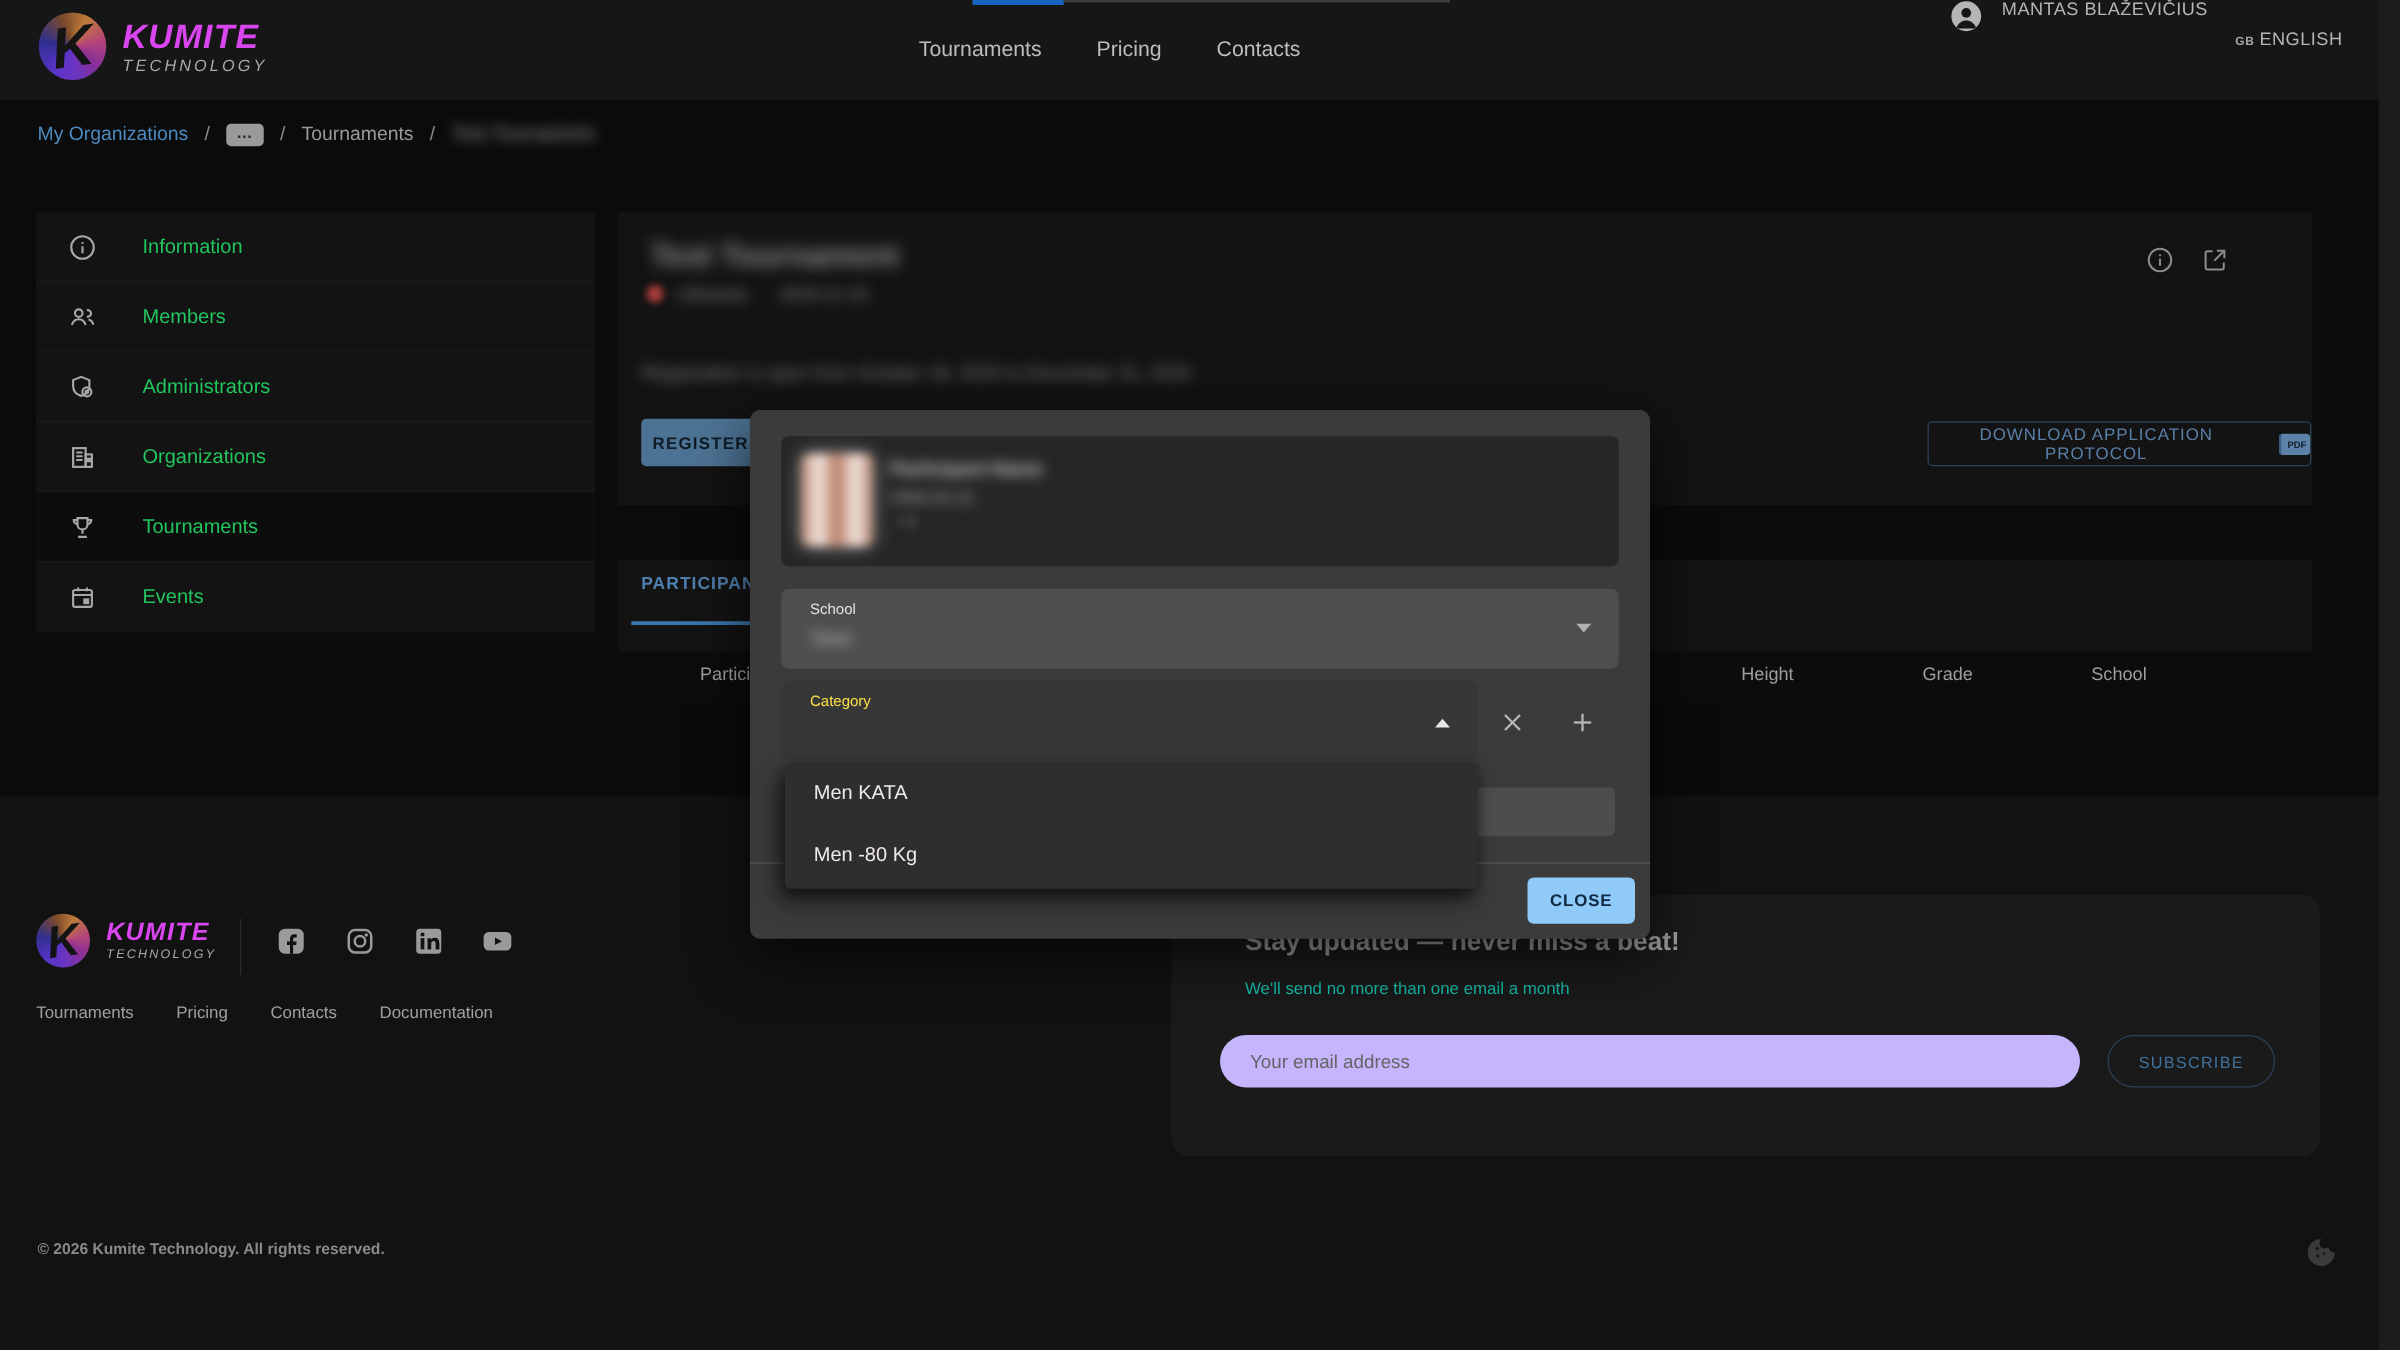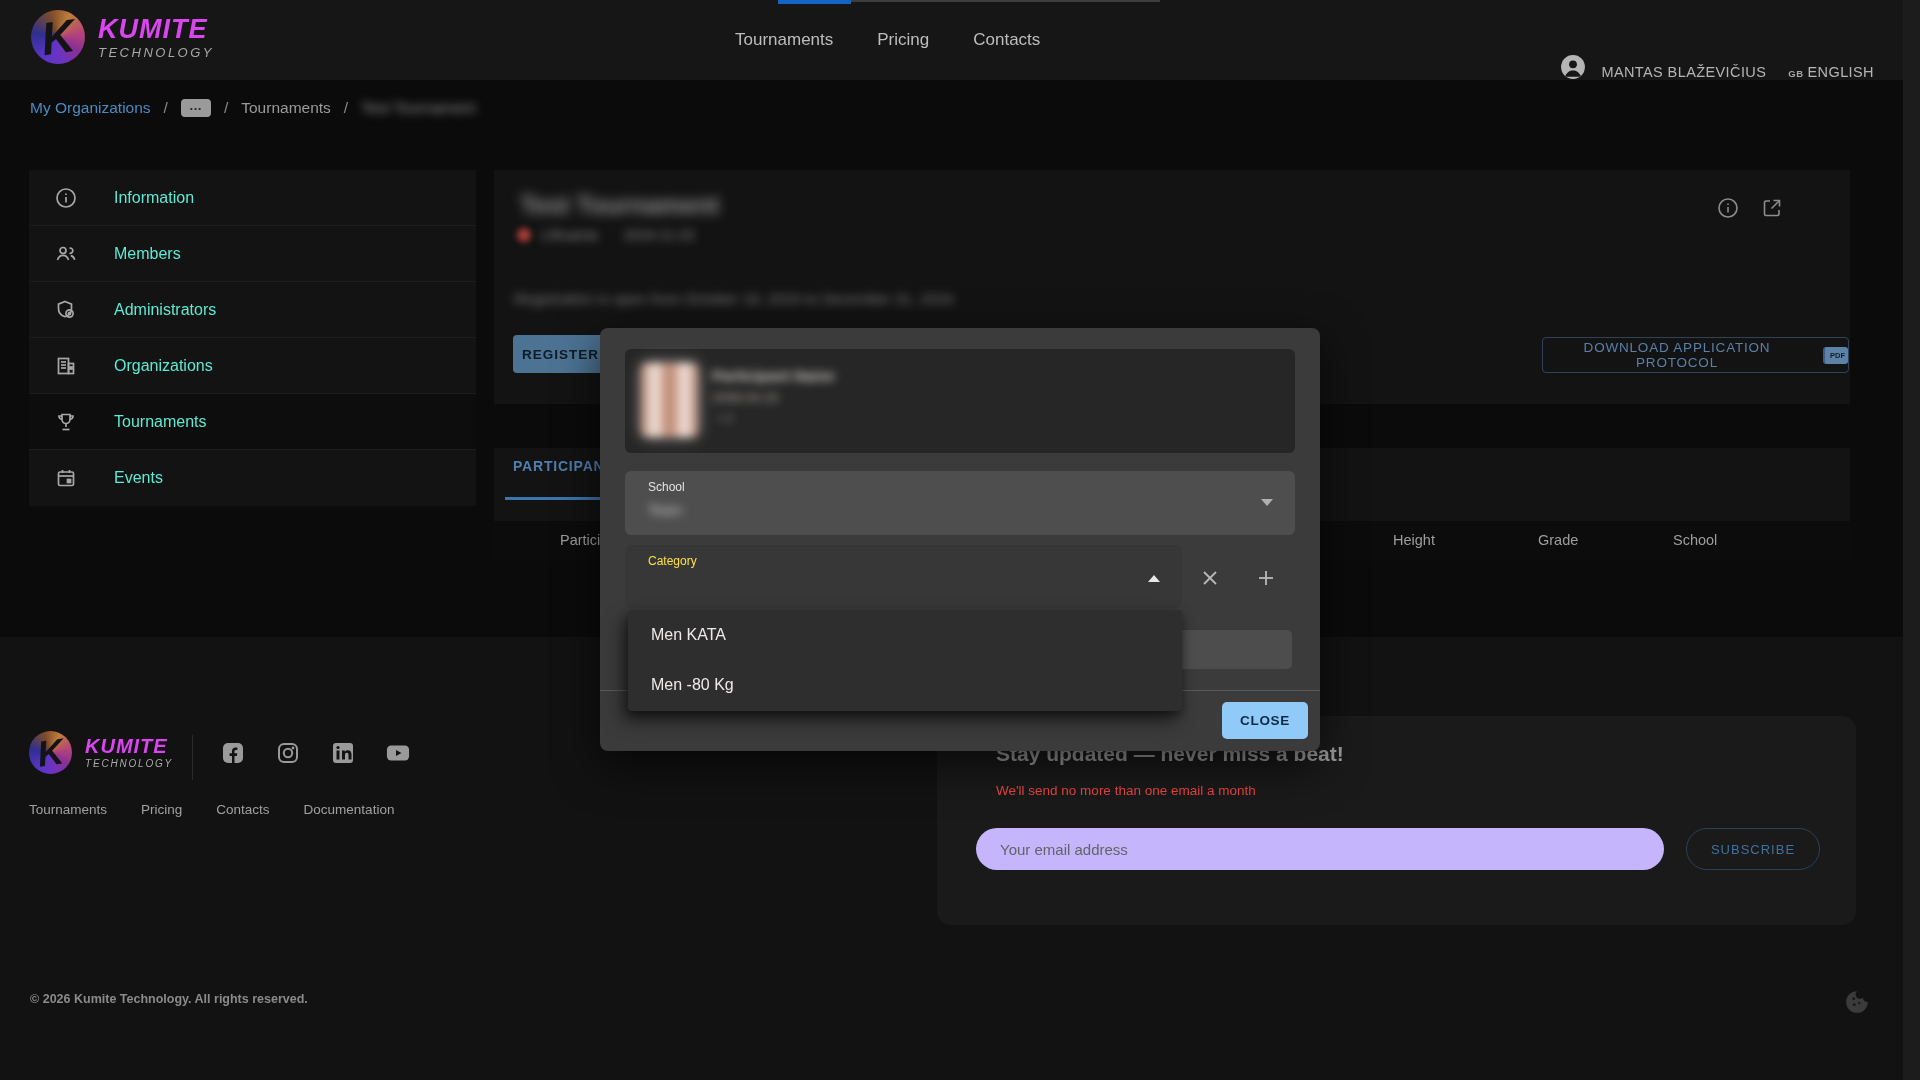--- a/index.html
+++ b/index.html
@@ -21,21 +21,21 @@
   .logo-kumite { color:#d946ef; font-size:27px; font-weight:bold; font-style:italic; letter-spacing:1px; }
   .logo-tech { color:#a9a9a9; font-size:13px; font-style:italic; letter-spacing:2.5px; margin-top:3px; }
   .footer .logo-circle { width:43px; height:43px; }
   .footer .logo-k { font-size:36px; }
   .footer .logo-kumite { font-size:20px; }
   .footer .logo-tech { font-size:10px; letter-spacing:1.8px; }
 
   .nav-links { position:absolute; left:735px; top:0; height:80px; display:flex; align-items:center; gap:44px; }
   .nav-link { color:#bdbdbd; font-size:17px; cursor:pointer; }
 
-  .user-wrap { position:absolute; right:46px; top:0; height:80px; display:flex; align-items:flex-end; }
+  .user-wrap { position:absolute; right:46px; top:0; height:80px; display:flex; align-items:flex-start; }
   .avatar { width:26px; height:26px; }
   .user-name { color:#b5b5b5; font-size:14.5px; letter-spacing:0.4px; margin-left:15px; }
   .lang-wrap { display:flex; align-items:baseline; margin-left:22px; }
   .lang-code { color:#a7a7a7; font-size:9.5px; font-weight:bold; letter-spacing:0.5px; margin-right:4px; }
   .lang-label { color:#b5b5b5; font-size:14.5px; letter-spacing:0.4px;margin-top:24px; }
 
   
   .breadcrumb { position:absolute; left:30px; top:80px; height:55px; display:flex; align-items:center; font-size:15.5px; }
   .crumb-link { color:#4d8ac0; cursor:pointer; }
   .crumb-sep { color:#8a8a8a; margin:0 13px; }
@@ -49,21 +49,21 @@
   .blur5 { filter:blur(5px); }
   .blur4 { filter:blur(4px); }
 
   
   .sidebar { position:absolute; left:29px; top:170px; width:447px; background:#131313; }
   .side-item { height:56px; display:flex; align-items:center; border-bottom:1px solid #1d1d1d; cursor:pointer; }
   .side-item:last-child { border-bottom:none; }
   .side-item.active { background:#0d0d0d; }
   .side-icon { width:24px; height:24px; margin-left:25px; flex:0 0 24px; }
   .side-icon svg { width:24px; height:24px; stroke:#a8a8a8; fill:none; stroke-width:1.7; }
-  .side-label { color:#5eead4; font-size:16px; margin-left:36px; }
+  .side-label { color:#22c55e; font-size:16px; margin-left:36px; }
 
   
   .main-card-top { position:absolute; left:494px; top:170px; width:1356px; height:234px; background:#131313; }
   .main-title { position:absolute; left:26px; top:21px; color:#8f8f8f; font-size:25px; font-weight:bold; }
   .main-subline { position:absolute; left:23px; top:57px; display:flex; align-items:center; }
   .flag-dot { width:14px; height:14px; border-radius:50%; background:#a63c38; filter:blur(3px); }
   .sub-loc { color:#8a8a8a; font-size:14px; margin-left:10px; }
   .sub-date { color:#8a8a8a; font-size:14px; margin-left:26px; }
   .reg-note { position:absolute; left:20px; top:120px; color:#7f7f7f; font-size:15px; }
   .register-btn { position:absolute; left:19px; top:165px; width:95px; height:38px; background:#4d7394;
@@ -87,21 +87,21 @@
   
   .footer { position:absolute; left:0; top:637px; width:1920px; height:443px; background:#121212; }
   .f-logo { position:absolute; left:29px; top:94px; display:flex; align-items:center; }
   .f-divider { position:absolute; left:192px; top:98px; width:1px; height:45px; background:#2b2b2b; }
   .socials { position:absolute; left:221px; top:104px; display:flex; gap:31px; align-items:center; }
   .social { width:24px; height:24px; cursor:pointer; }
   .f-links { position:absolute; left:29px; top:165px; display:flex; gap:34px; }
   .f-link { color:#a0a0a0; font-size:13.5px; cursor:pointer; }
   .news-card { position:absolute; left:937px; top:79px; width:919px; height:209px; background:#1a1a1a; border-radius:14px; }
   .news-head { position:absolute; left:59px; top:26px; color:#9e9e9e; font-size:21px; font-weight:bold; }
-  .news-sub { position:absolute; left:59px; top:67px; color:#ef4444; font-size:13.5px; }
+  .news-sub { position:absolute; left:59px; top:67px; color:#14b8a6; font-size:13.5px; }
   .email-input { position:absolute; left:39px; top:112px; width:688px; height:42px; border-radius:21px; border:none;
       background:#c4b5fd; color:#3c3c3c; font-size:15px; padding:0 24px; font-family:"Liberation Sans",sans-serif; outline:none; }
   .email-input::placeholder { color:#646464; }
   .subscribe-btn { position:absolute; left:749px; top:112px; width:134px; height:42px; border-radius:21px;
       border:1px solid #2c4157; background:transparent; color:#41729e; font-size:13px; letter-spacing:1px; cursor:pointer; }
   .copyright { position:absolute; left:30px; top:355px; color:#8a8a8a; font-size:12.5px; font-weight:bold; }
   .cookie-icon { position:absolute; right:50px; top:352px; width:26px; height:26px; cursor:pointer; }
 
   .scroll-strip { position:absolute; right:0; top:0; width:17px; height:1080px; background:#1c1c1c; }
 

